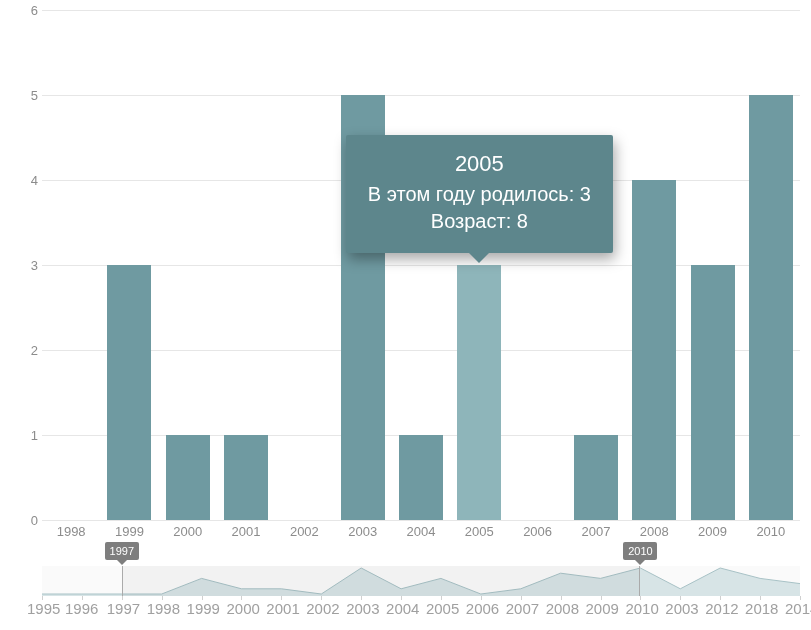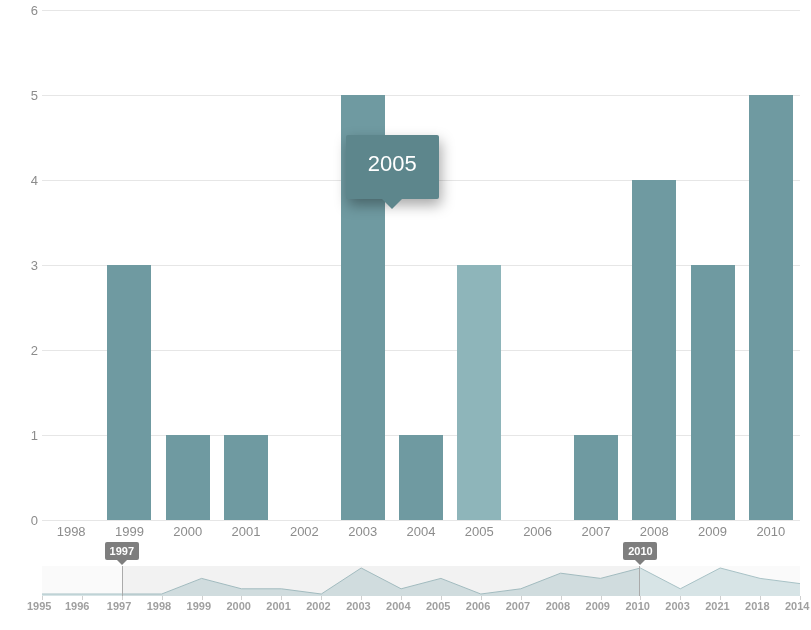--- a/index.html
+++ b/index.html
@@ -80,21 +80,20 @@
     border-right: 10px solid transparent;
     border-top: 10px solid #5d868c;
   }
 
   .scrubber {
     position: absolute;
     left: 42px;
     top: 556px;
     width: 758px;
     height: 60px;
-    font-weight: bold;
   }
   .scrubber-track {
     position: absolute;
     left: 0;
     top: 10px;
     width: 100%;
     height: 30px;
     background: #fafafa;
   }
   .scrubber-selection {
@@ -123,25 +122,25 @@
     content:"";
     position:absolute;
     left:50%; bottom:-5px; margin-left:-5px;
     border-left:5px solid transparent;
     border-right:5px solid transparent;
     border-top:5px solid #7e7e7e;
   }
   .scrubber-tick {
     position: absolute;
     top: 44px;
-    font-size: 11px;
+    font-size: 15px;
     color: #a0a0a0;
     width: 30px;
     margin-left: -15px;
-    text-align: left;
+    text-align: center;
   }
   .scrubber-vtick {
     position:absolute;
     top:40px;
     width:1px; height:4px;
     background:#d0d0d0;
   }
   svg.mini { position:absolute; left:0; top:0; width:100%; height:100%; }
 </style>
 </head>
@@ -190,20 +189,22 @@
     <div class="y-tick" style="top: 435px; left: 20px;">1</div>
     <div class="y-tick" style="top: 350px; left: 20px;">2</div>
     <div class="y-tick" style="top: 265px; left: 20px;">3</div>
     <div class="y-tick" style="top: 180px; left: 20px;">4</div>
     <div class="y-tick" style="top: 95px; left: 20px;">5</div>
     <div class="y-tick" style="top: 10px; left: 20px;">6</div>
   </div>
 
 <div class="tooltip" id="tooltip" style="visibility: visible; left: 345.808px; top: 135px;">
   <div class="tt-title">2005</div>
+  <div class="tt-line">В этом году родилось: 3</div>
+  <div class="tt-line">Возраст: 8</div>
   <div class="arrow"></div>
 </div>
 
 <div class="scrubber">
   <div class="scrubber-track">
     <svg class="mini" id="miniSvg" viewBox="0 0 758 30" preserveAspectRatio="none">
         <path d="M0,30 L0.0,28.0 L39.9,28.0 L79.8,28.0 L119.7,28.0 L159.6,12.4 L199.5,22.8 L239.4,22.8 L279.3,28.0 L319.2,2.0 L359.1,22.8 L398.9,12.4 L438.8,28.0 L478.7,22.8 L518.6,7.2 L558.5,12.4 L598.4,2.0 L638.3,22.8 L678.2,2.0 L718.1,12.4 L758.0,17.6 L758,30 Z" fill="#d7e4e6" stroke="none"></path>
         <path d="M0,28 L39.9,28.0 L79.8,28.0 L119.7,28.0 L159.6,12.4 L199.5,22.8 L239.4,22.8 L279.3,28.0 L319.2,2.0 L359.1,22.8 L398.9,12.4 L438.8,28.0 L478.7,22.8 L518.6,7.2 L558.5,12.4 L598.4,2.0 L638.3,22.8 L678.2,2.0 L718.1,12.4 L758.0,17.6" fill="none" stroke="#a8c2c6" stroke-width="1"></path>
       </svg>
     <div class="scrubber-selection" id="scrSel" style="left: 79.7895px; width: 518.632px;"></div>
@@ -243,19 +244,19 @@
       <div class="scrubber-tick" style="left: 478.737px;">2007</div>
       <div class="scrubber-vtick" style="left: 518.632px;"></div>
       <div class="scrubber-tick" style="left: 518.632px;">2008</div>
       <div class="scrubber-vtick" style="left: 558.526px;"></div>
       <div class="scrubber-tick" style="left: 558.526px;">2009</div>
       <div class="scrubber-vtick" style="left: 598.421px;"></div>
       <div class="scrubber-tick" style="left: 598.421px;">2010</div>
       <div class="scrubber-vtick" style="left: 638.316px;"></div>
       <div class="scrubber-tick" style="left: 638.316px;">2003</div>
       <div class="scrubber-vtick" style="left: 678.211px;"></div>
-      <div class="scrubber-tick" style="left: 678.211px;">2021</div>
+      <div class="scrubber-tick" style="left: 678.211px;">2012</div>
       <div class="scrubber-vtick" style="left: 718.105px;"></div>
       <div class="scrubber-tick" style="left: 718.105px;">2018</div>
       <div class="scrubber-vtick" style="left: 758px;"></div>
       <div class="scrubber-tick" style="left: 758px;">2014</div>
     </div>
 </div>
 
 </body></html>

